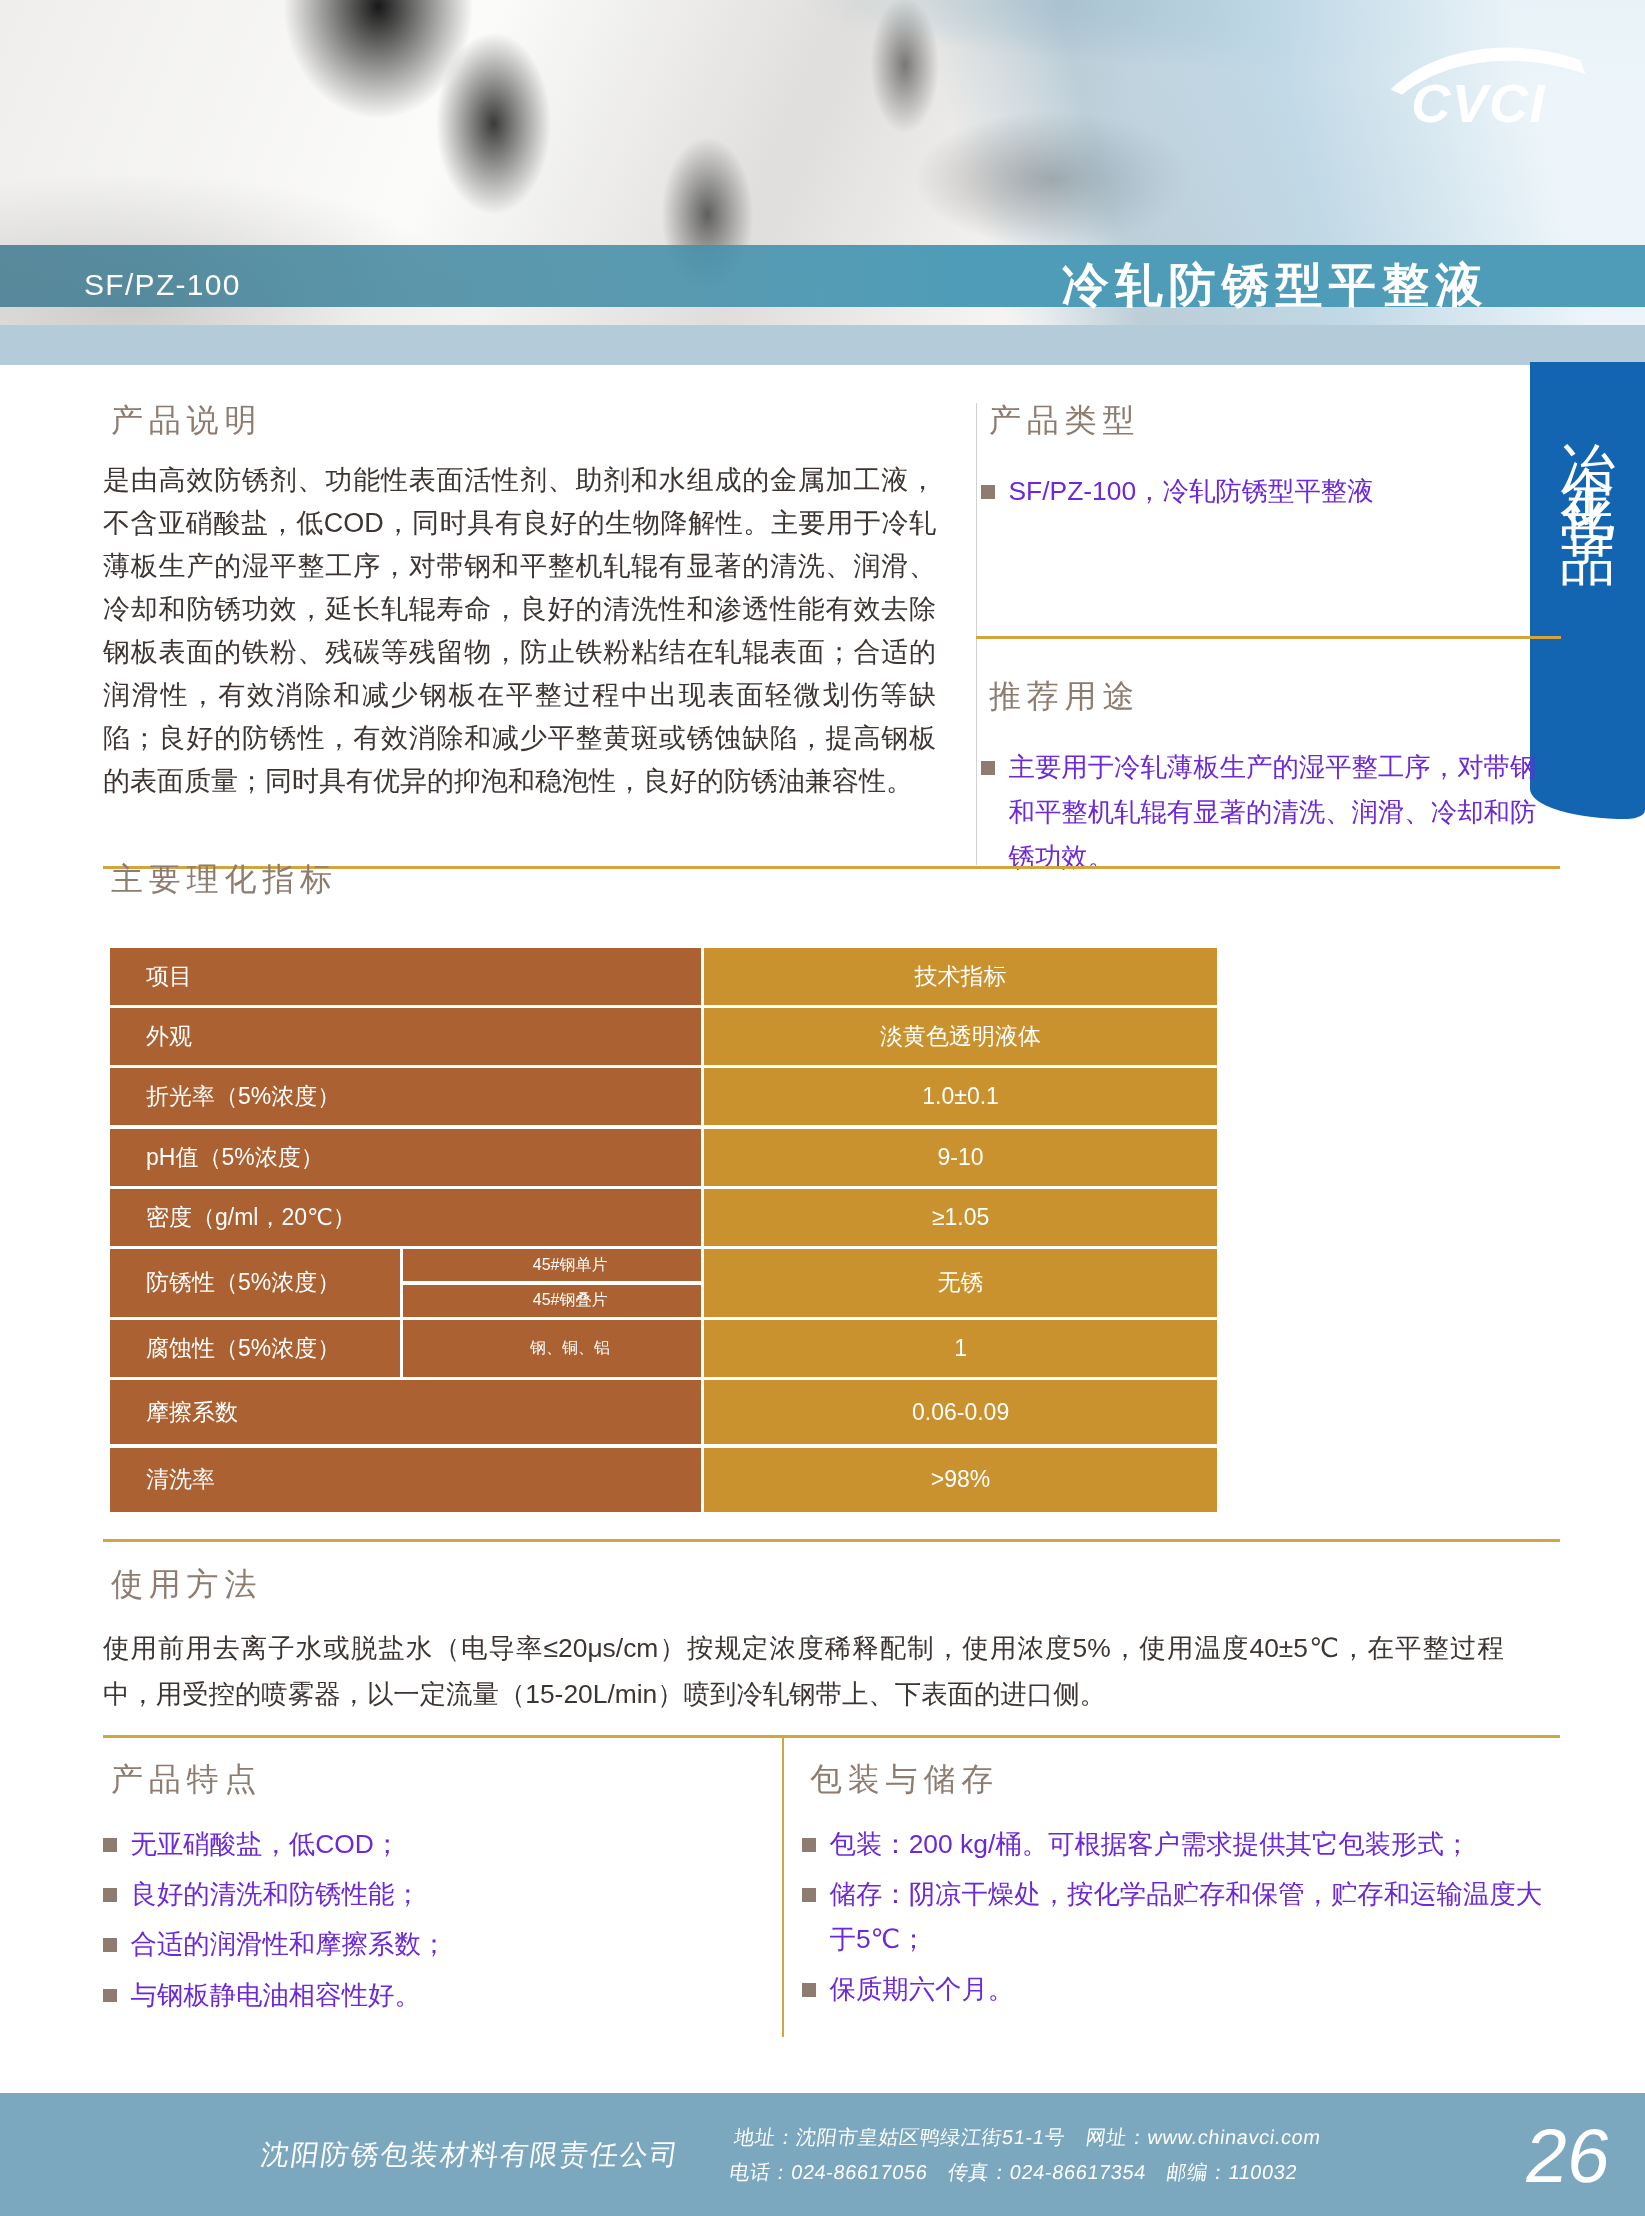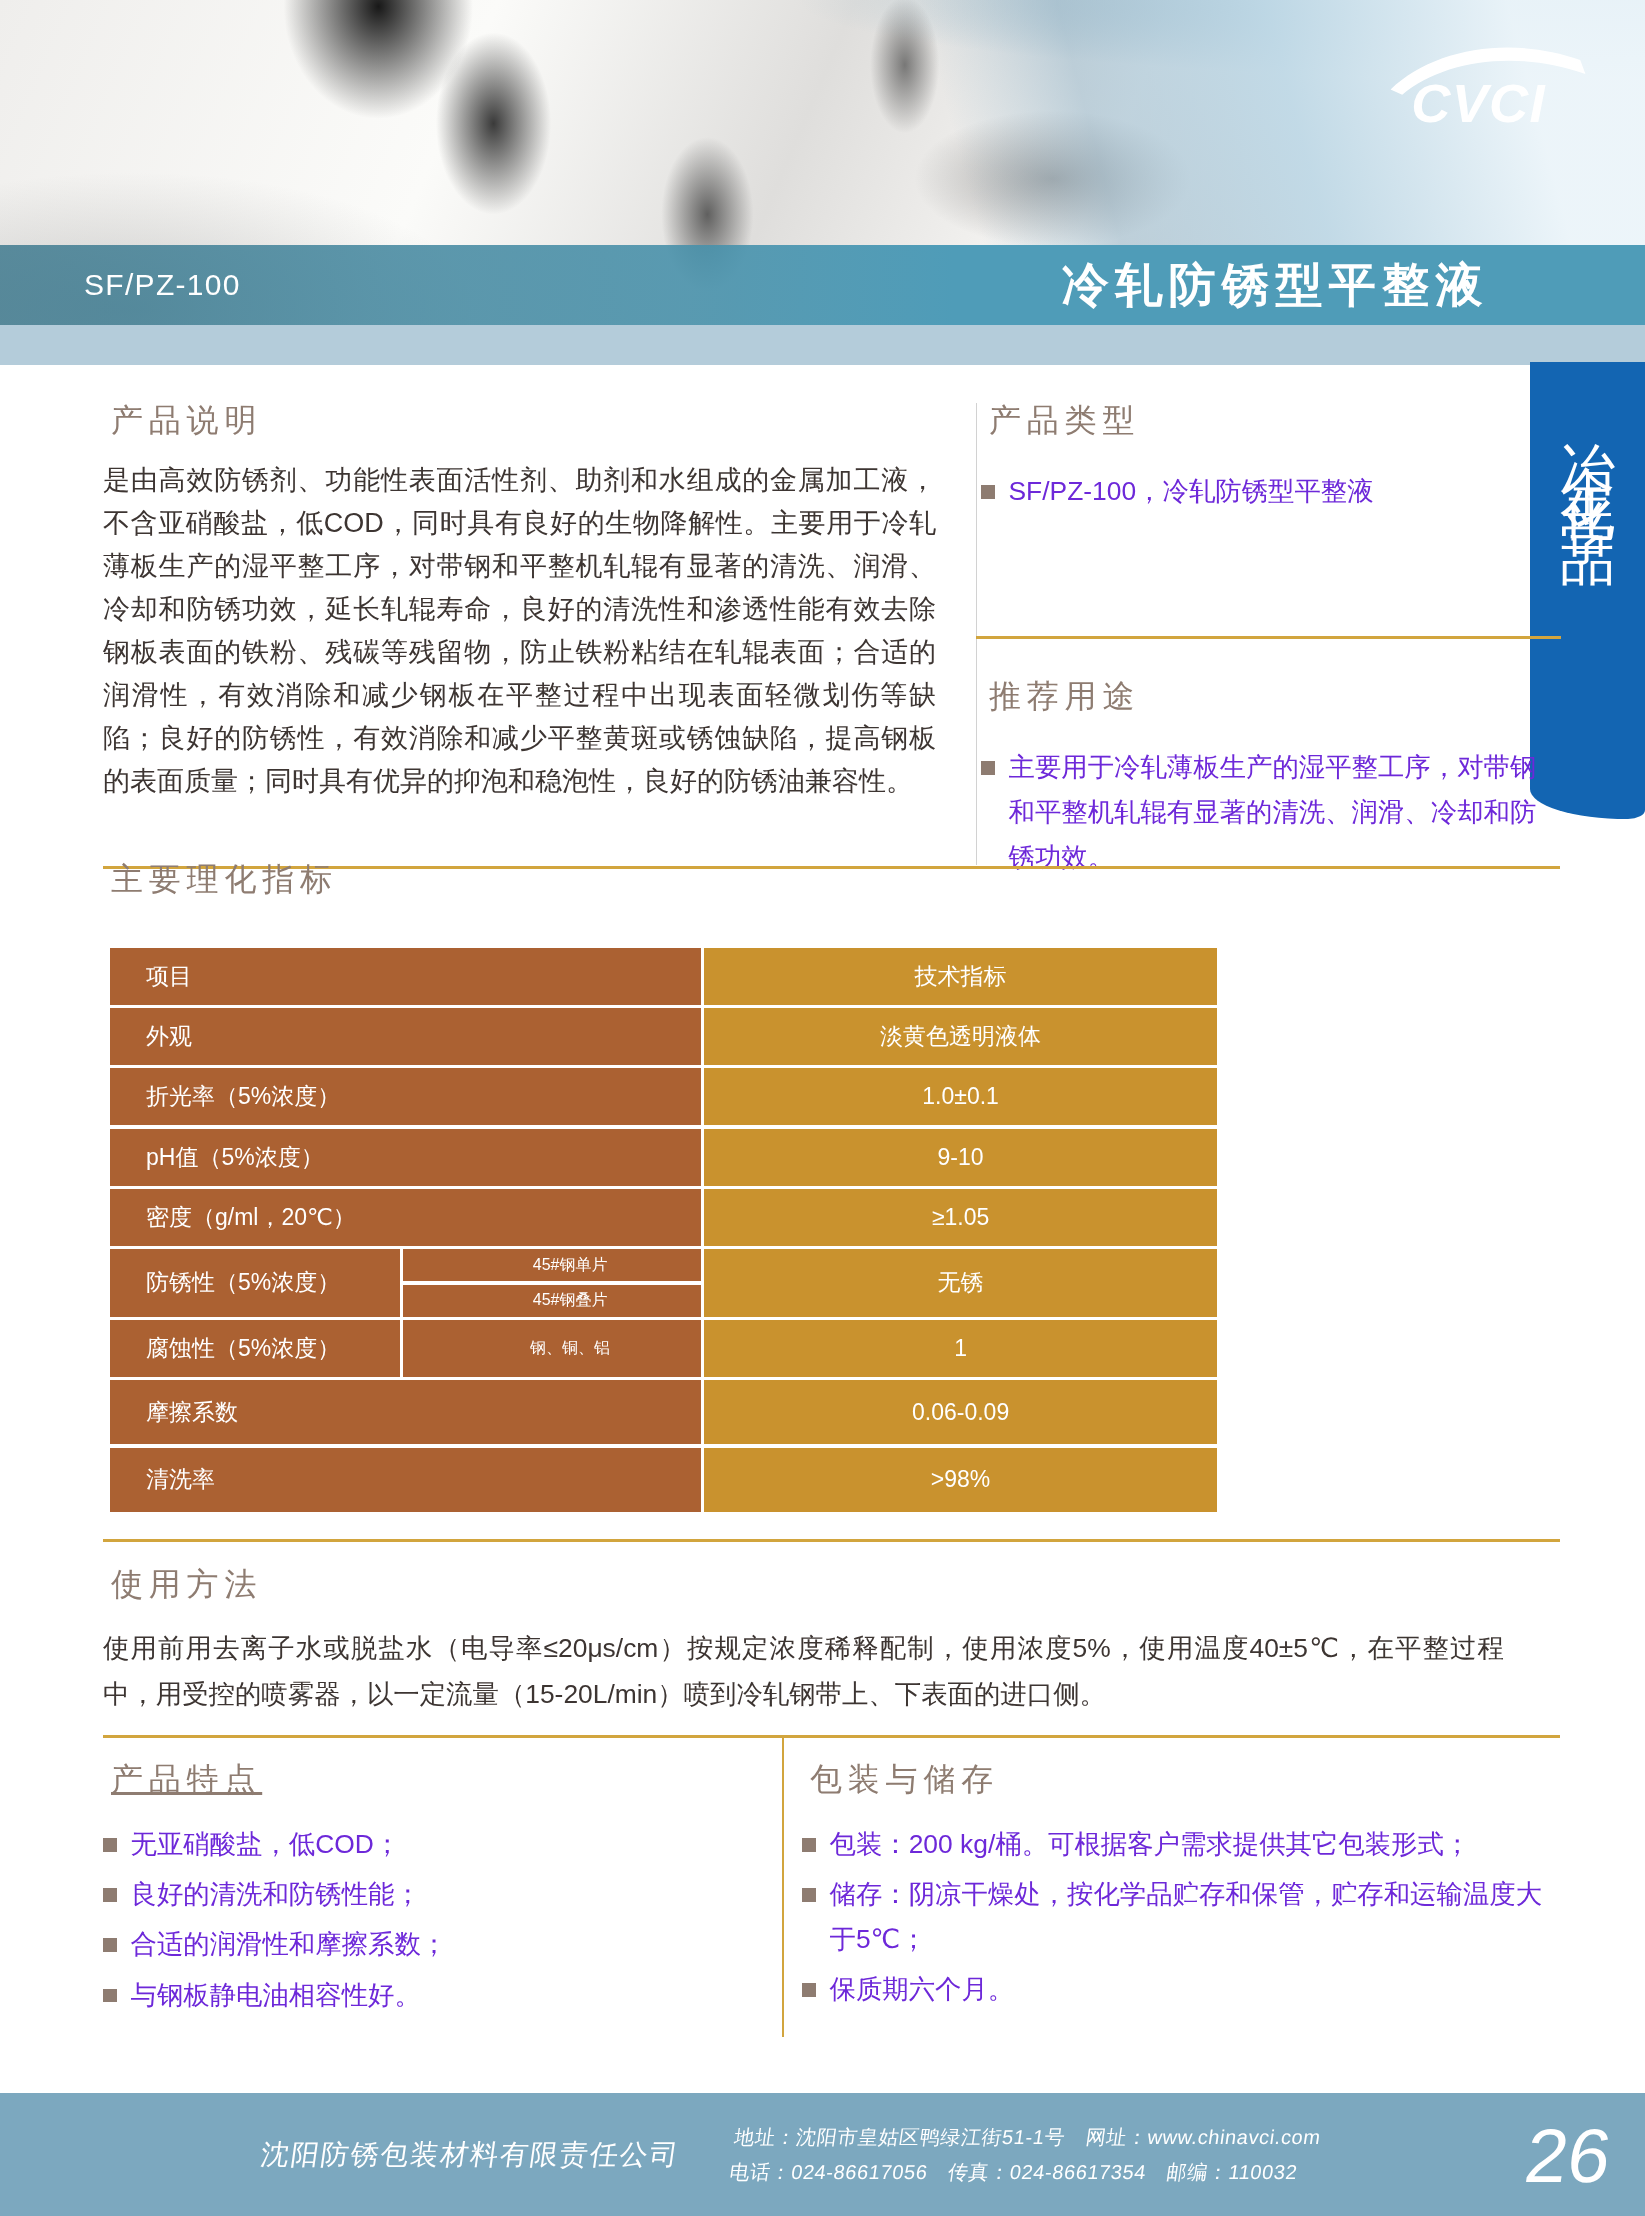--- a/index.html
+++ b/index.html
@@ -17,21 +17,21 @@
       radial-gradient(ellipse 5% 40% at 30% 38%, rgba(25,25,25,.85), rgba(25,25,25,0) 70%),
       radial-gradient(ellipse 4% 34% at 43% 66%, rgba(40,40,40,.7), rgba(40,40,40,0) 70%),
       radial-gradient(ellipse 3% 30% at 55% 20%, rgba(30,30,30,.55), rgba(30,30,30,0) 70%),
       radial-gradient(ellipse 12% 30% at 64% 55%, rgba(70,70,70,.45), rgba(70,70,70,0) 70%),
       radial-gradient(ellipse 30% 60% at 8% 95%, rgba(110,110,110,.30), rgba(110,110,110,0) 70%),
       linear-gradient(113deg,#efeeec 0%,#fbfbf9 28%,#dfdedc 48%,#f9f8f6 66%,#e7e6e4 84%,#f4f3f1 100%);
   }
   .logo{position:absolute;right:57px;top:34px;width:200px;height:97px;}
   
   .band{
-    position:absolute;left:0;top:245px;width:1645px;height:80px;
+    position:absolute;left:0;top:245px;width:1645px;height:62px;
     background:linear-gradient(90deg, rgba(54,116,138,.80), rgba(70,144,170,.88) 42%, var(--band-teal,#4f9cb8) 58%);
     display:flex;align-items:center;
   }
   .band-code{position:absolute;left:84px;top:0;height:80px;display:flex;align-items:center;
     color:#fff;font-size:30px;letter-spacing:1.3px;}
   .band-title{position:absolute;right:156px;top:0;height:80px;display:flex;align-items:center;
     color:#fff;font-size:47px;font-weight:bold;letter-spacing:6.4px;}
   .substrip{position:absolute;left:0;top:325px;width:1645px;height:40px;background:var(--strip-blue,#b4ccda);}
   
   .side-tab{
@@ -176,21 +176,21 @@
     </div>
 
   <div class="goldline" style="left:103px;top:1539px;width:1457px;"></div>
 
   <div class="h" style="left:103px;top:1563px;">使用方法</div>
   <div class="para body-text" style="left:103px;top:1625px;width:1401px;line-height:46px;font-size:26.4px;">使用前用去离子水或脱盐水（电导率≤20μs/cm）按规定浓度稀释配制，使用浓度5%，使用温度40±5℃，在平整过程中，用受控的喷雾器，以一定流量（15-20L/min）喷到冷轧钢带上、下表面的进口侧。</div>
 
   <div class="goldline" style="left:103px;top:1735px;width:1457px;"></div>
   <div class="goldline-v" style="left:782px;top:1735px;height:302px;"></div>
 
-  <div class="h" style="left:103px;top:1758px;text-decoration:underline;">产品特点</div>
+  <div class="h" style="left:103px;top:1758px;">产品特点</div>
   <div class="blist" style="left:103px;top:1822px;width:638px;">
       <div class="bullet-item">
         <span class="sq"></span>
         <span class="bt">无亚硝酸盐，低COD；</span>
       </div>
       <div class="bullet-item">
         <span class="sq"></span>
         <span class="bt">良好的清洗和防锈性能；</span>
       </div>
       <div class="bullet-item">

